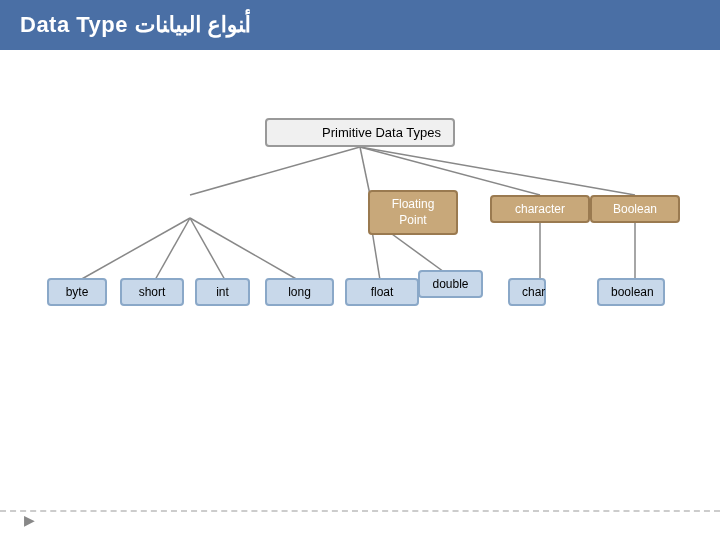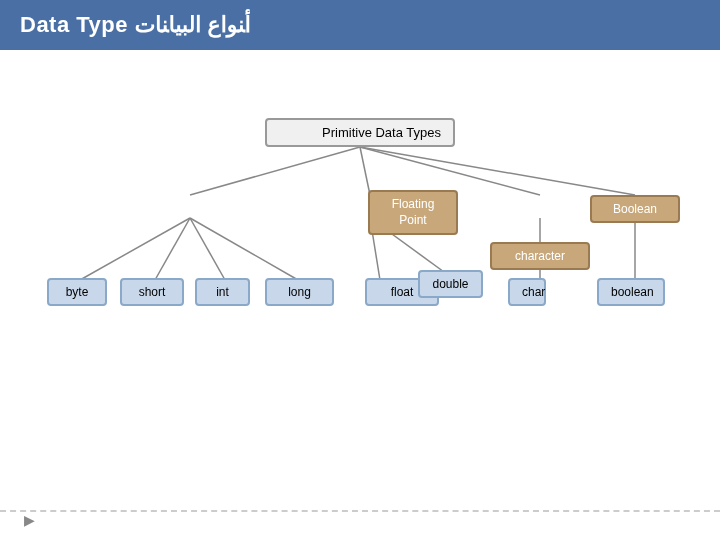--- a/index.html
+++ b/index.html
@@ -96,21 +96,21 @@
 
   <div class="node root-node" style="left:265px; top:68px; width:190px;text-align:right;">
     <span>Primitive Data Types</span>
   </div>
 
 
   <div class="node l1-node" style="left:320px; top:140px; width:90px; line-height:1.3;margin-left:48px;">
     <span>Floating<br>Point</span>
   </div>
 
-  <div class="node l1-node" style="left:490px; top:145px; width:100px;margin-top:47px;">
+  <div class="node l1-node" style="left:490px; top:145px; width:100px;">
     <span>character</span>
   </div>
 
   <div class="node l1-node" style="left:590px; top:145px; width:90px;">
     <span>Boolean</span>
   </div>
 
   <div class="node l2-node" style="left:47px; top:228px; width:60px;">
     <span>byte</span>
   </div>
@@ -120,21 +120,21 @@
   </div>
 
   <div class="node l2-node" style="left:195px; top:228px; width:55px;">
     <span>int</span>
   </div>
 
   <div class="node l2-node" style="left:265px; top:228px; width:69px;">
     <span>long</span>
   </div>
 
-  <div class="node l2-node" style="left:345px; top:228px; width:74px;margin-left:20px;">
+  <div class="node l2-node" style="left:345px; top:228px; width:74px;">
     <span>float</span>
   </div>
 
   <div class="node l2-node" style="left:418px; top:220px; width:65px;">
     <span>double</span>
   </div>
 
   <div class="node l2-node" style="left:508px; top:228px; width:38px;">
     <span>char</span>
   </div>

